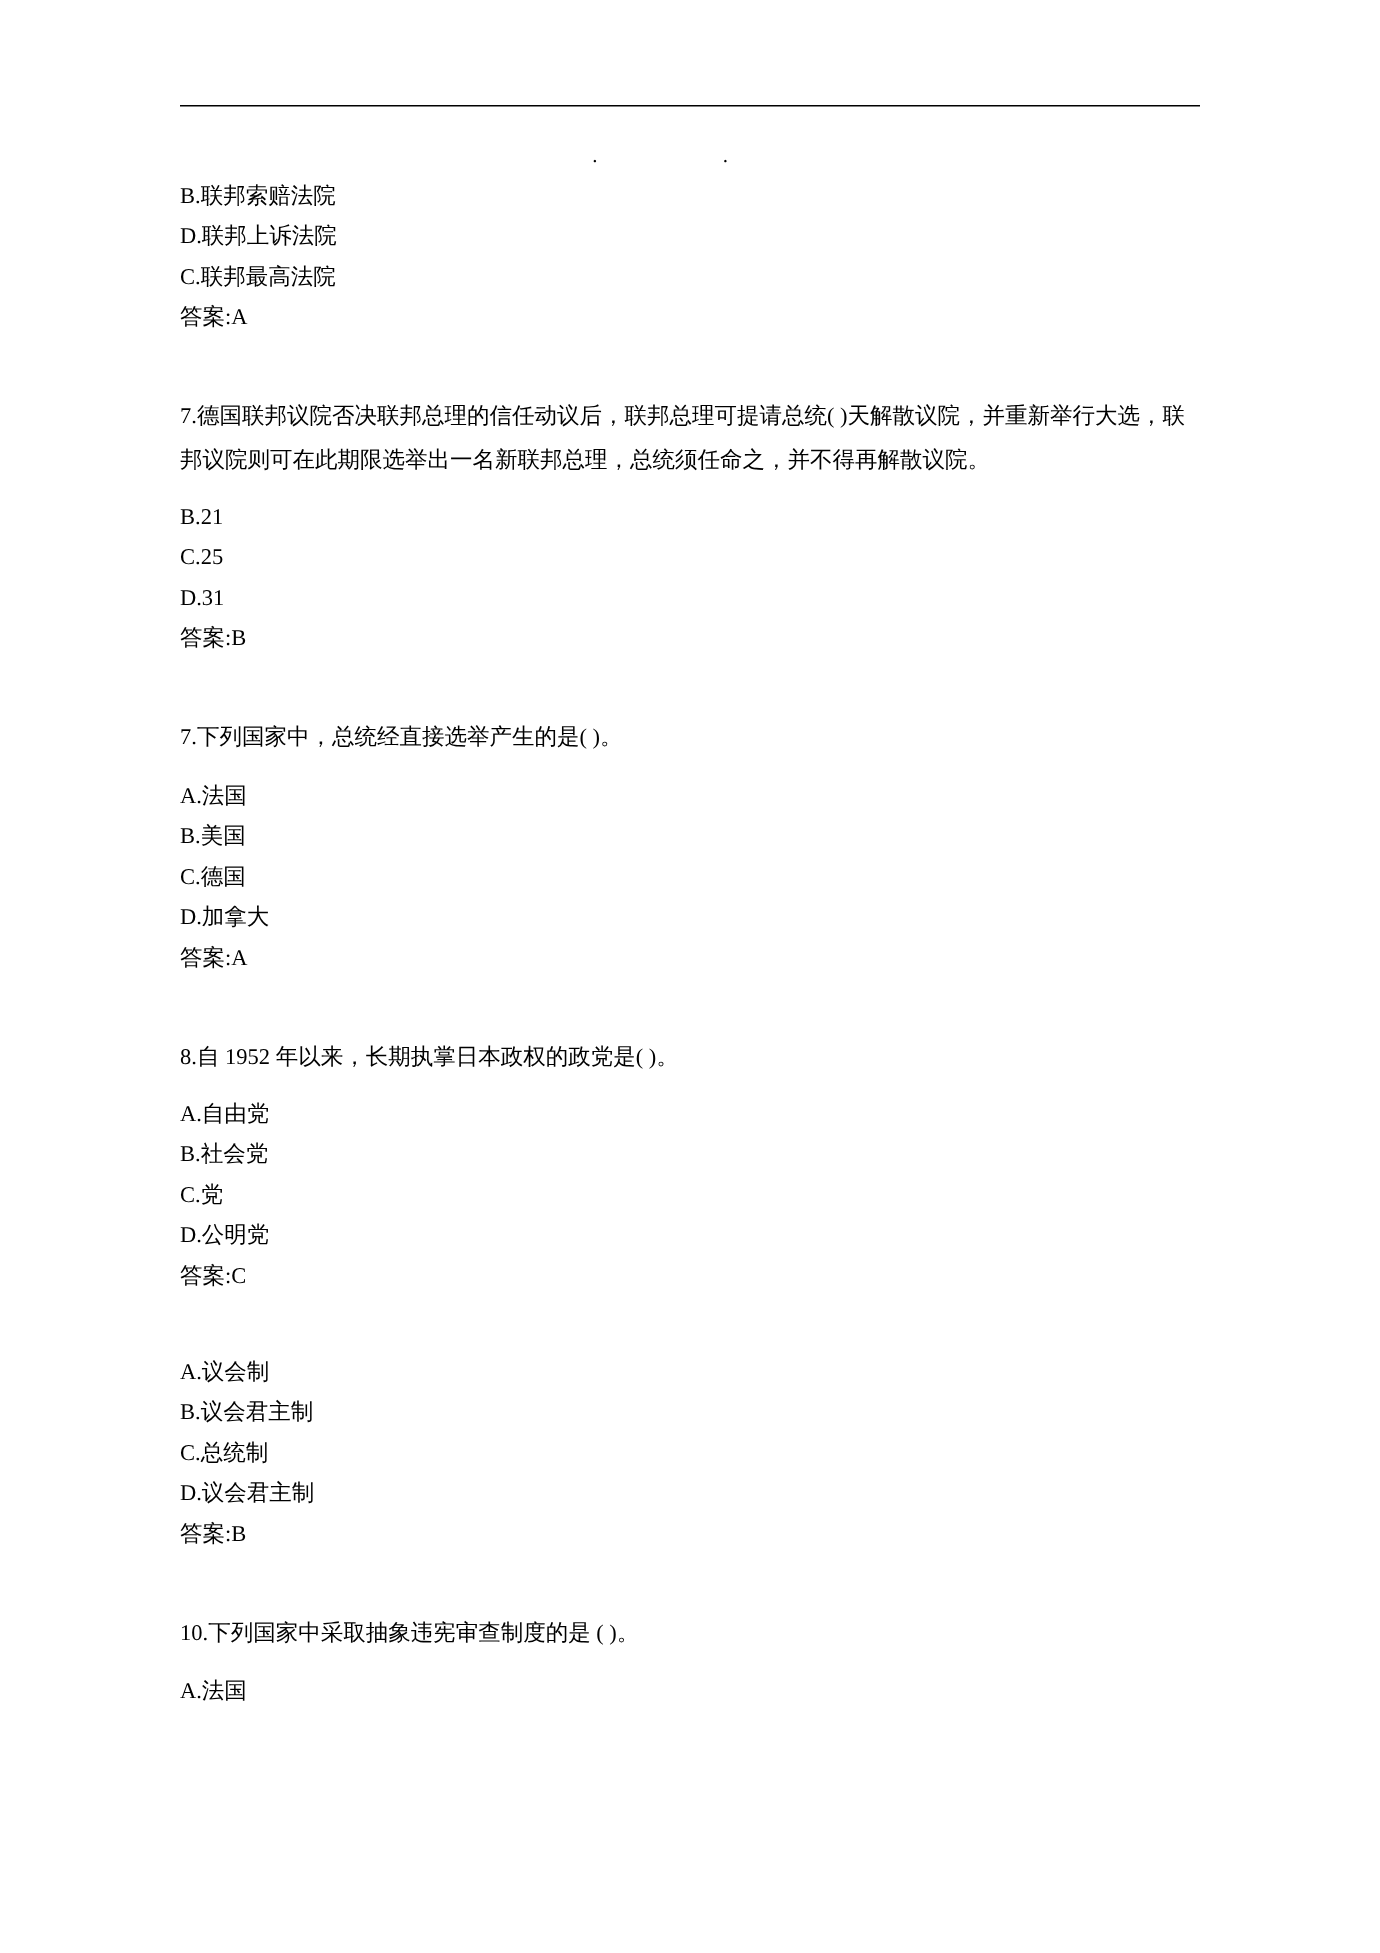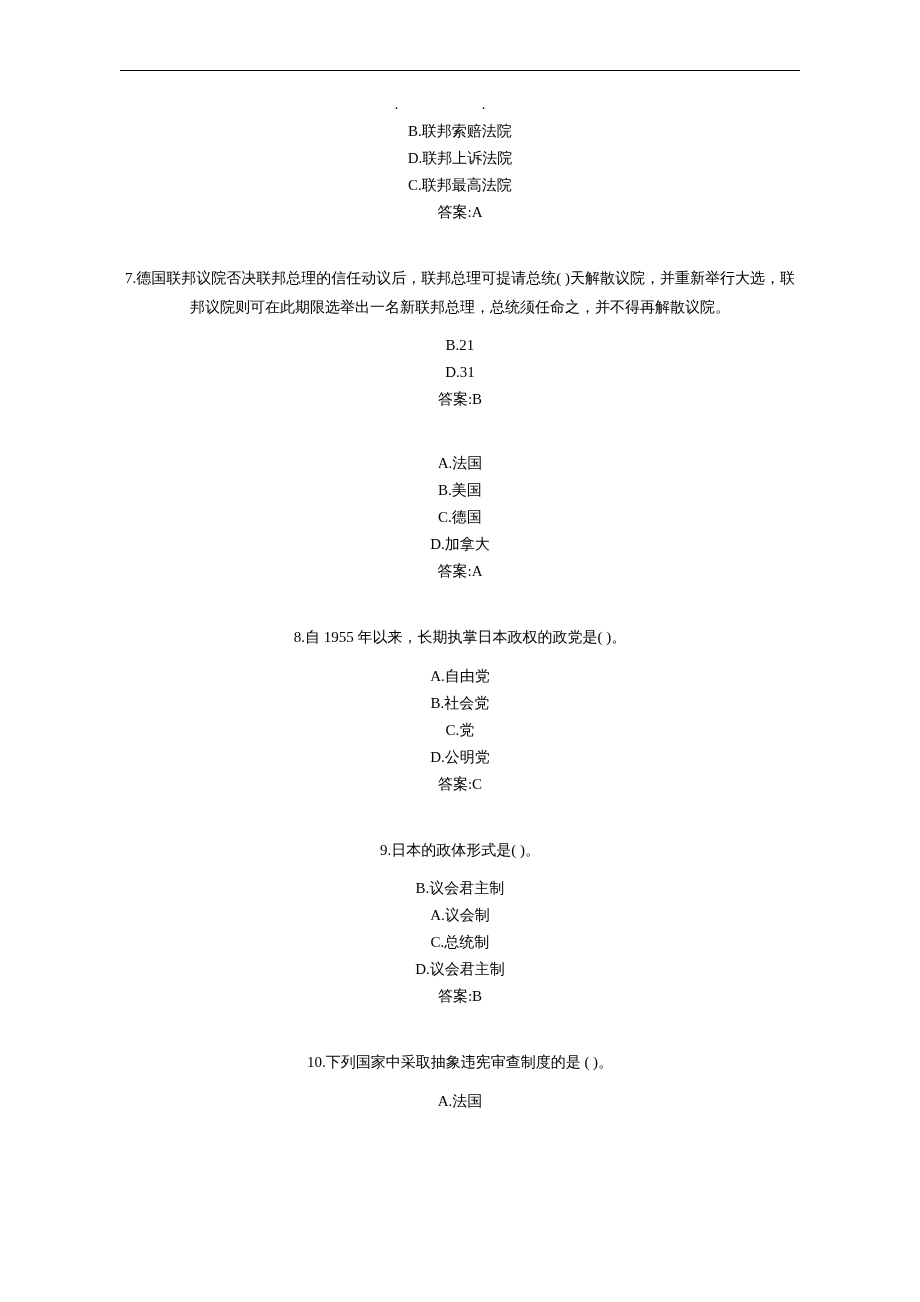--- a/index.html
+++ b/index.html
@@ -1,19 +1,18 @@
 <!DOCTYPE html>
 <html><head>
   <meta charset="utf-8">
   <style>
     * {
       margin: 0;
       padding: 0;
       box-sizing: border-box;
-      text-align: center;
     }
     body {
       background: #ffffff;
       font-family: "SimSun", "宋体", serif;
       width: 920px;
       min-height: 1302px;
       padding: 70px 120px 40px 120px;
       color: #000000;
       font-size: 15px;
       line-height: 1.6;
@@ -51,45 +50,46 @@
 <div class="question-block">
   <div class="option">B.联邦索赔法院</div>
   <div class="option">D.联邦上诉法院</div>
   <div class="option">C.联邦最高法院</div>
   <div class="answer">答案:A</div>
 </div>
 
 <div class="question-block">
   <div class="question-text">7.德国联邦议院否决联邦总理的信任动议后，联邦总理可提请总统( )天解散议院，并重新举行大选，联邦议院则可在此期限选举出一名新联邦总理，总统须任命之，并不得再解散议院。</div>
   <div class="option">B.21</div>
+  <div class="option">C.25</div>
   <div class="option">D.31</div>
   <div class="answer">答案:B</div>
 </div>
 
 <div class="question-block">
+  <div class="question-text">7.下列国家中，总统经直接选举产生的是(   )。</div>
   <div class="option">A.法国</div>
   <div class="option">B.美国</div>
   <div class="option">C.德国</div>
   <div class="option">D.加拿大</div>
   <div class="answer">答案:A</div>
 </div>
 
 <div class="question-block">
-  <div class="question-text">8.自 1955 年以来，长期执掌日本政权的政党是(   )。</div>
+  <div class="question-text">8.自 1952 年以来，长期执掌日本政权的政党是(   )。</div>
   <div class="option">A.自由党</div>
   <div class="option">B.社会党</div>
   <div class="option">C.党</div>
   <div class="option">D.公明党</div>
   <div class="answer">答案:C</div>
 </div>
 
 <div class="question-block">
-  <div class="question-text">9.日本的政体形式是(   )。</div>
+  <div class="option">A.议会制</div>
   <div class="option">B.议会君主制</div>
-  <div class="option">A.议会制</div>
   <div class="option">C.总统制</div>
   <div class="option">D.议会君主制</div>
   <div class="answer">答案:B</div>
 </div>
 
 <div class="question-block" style="margin-bottom:6px;">
   <div class="question-text">10.下列国家中采取抽象违宪审查制度的是 ( )。</div>
   <div class="option">A.法国</div>
 </div>
 

